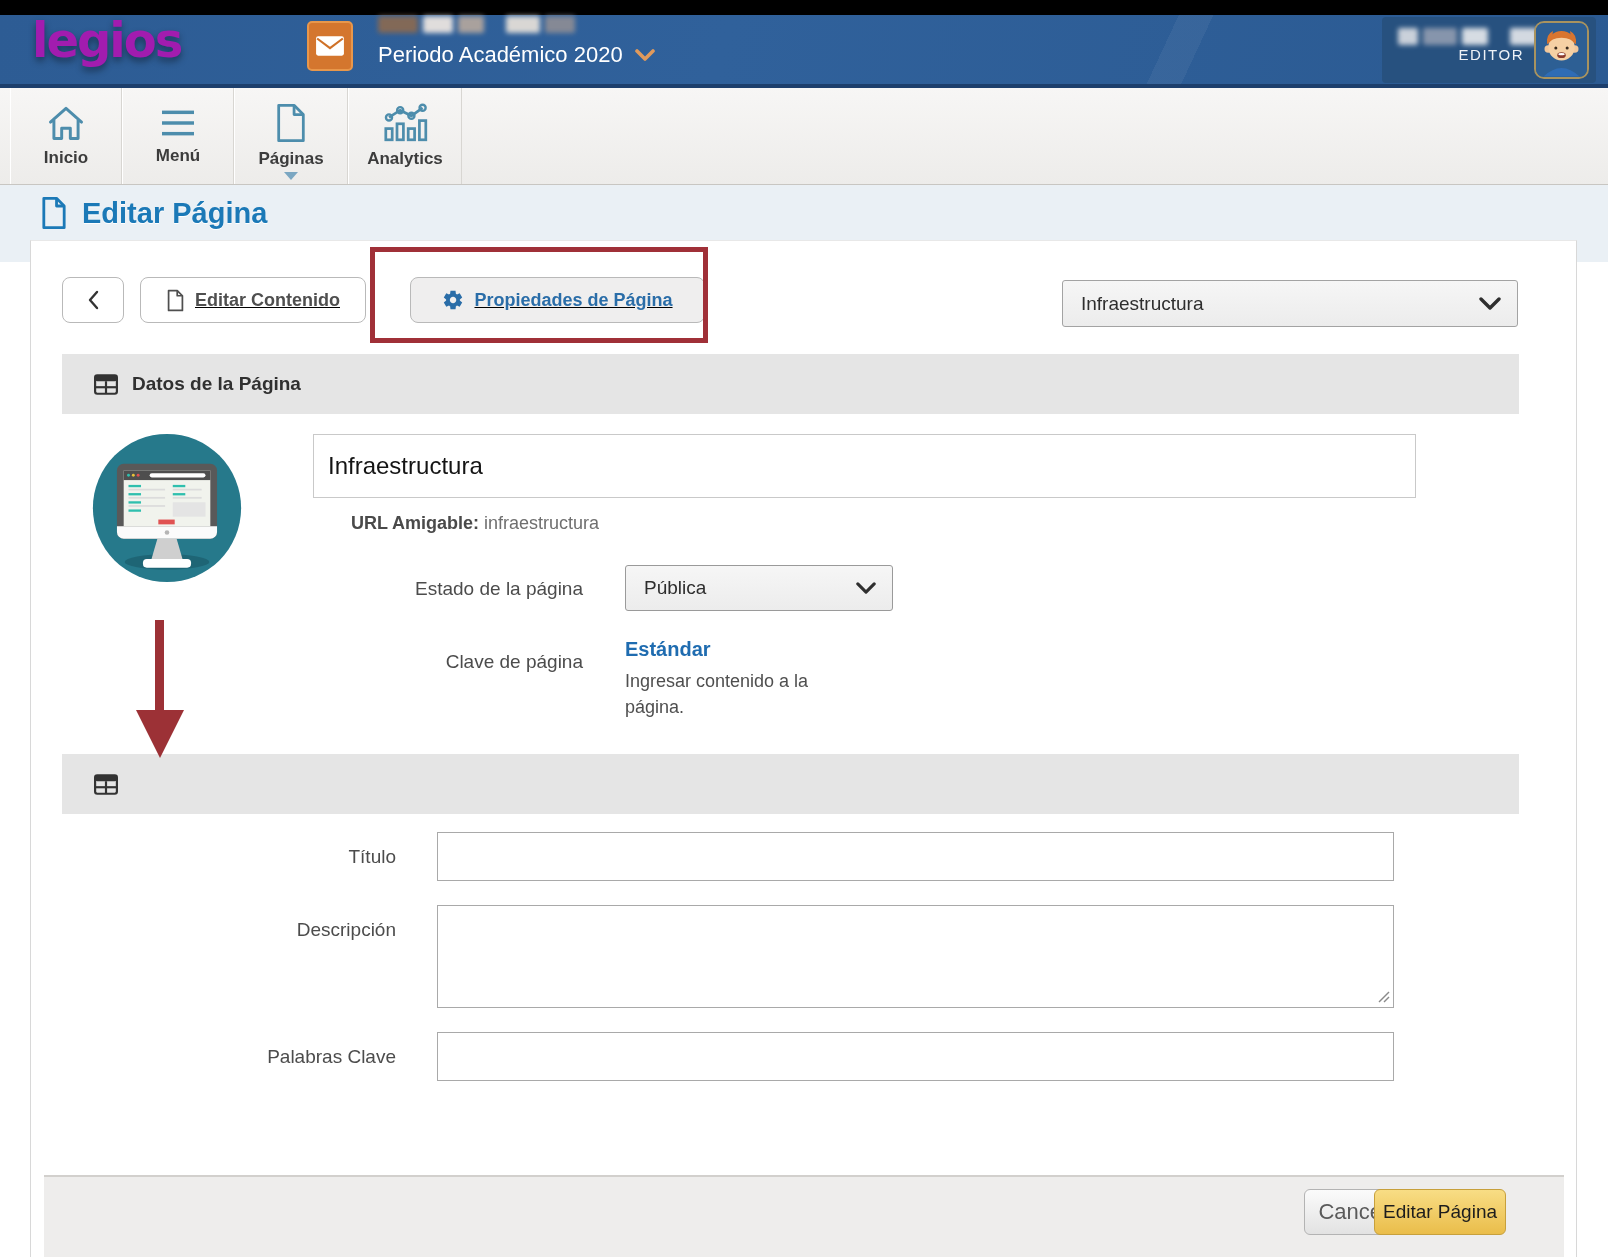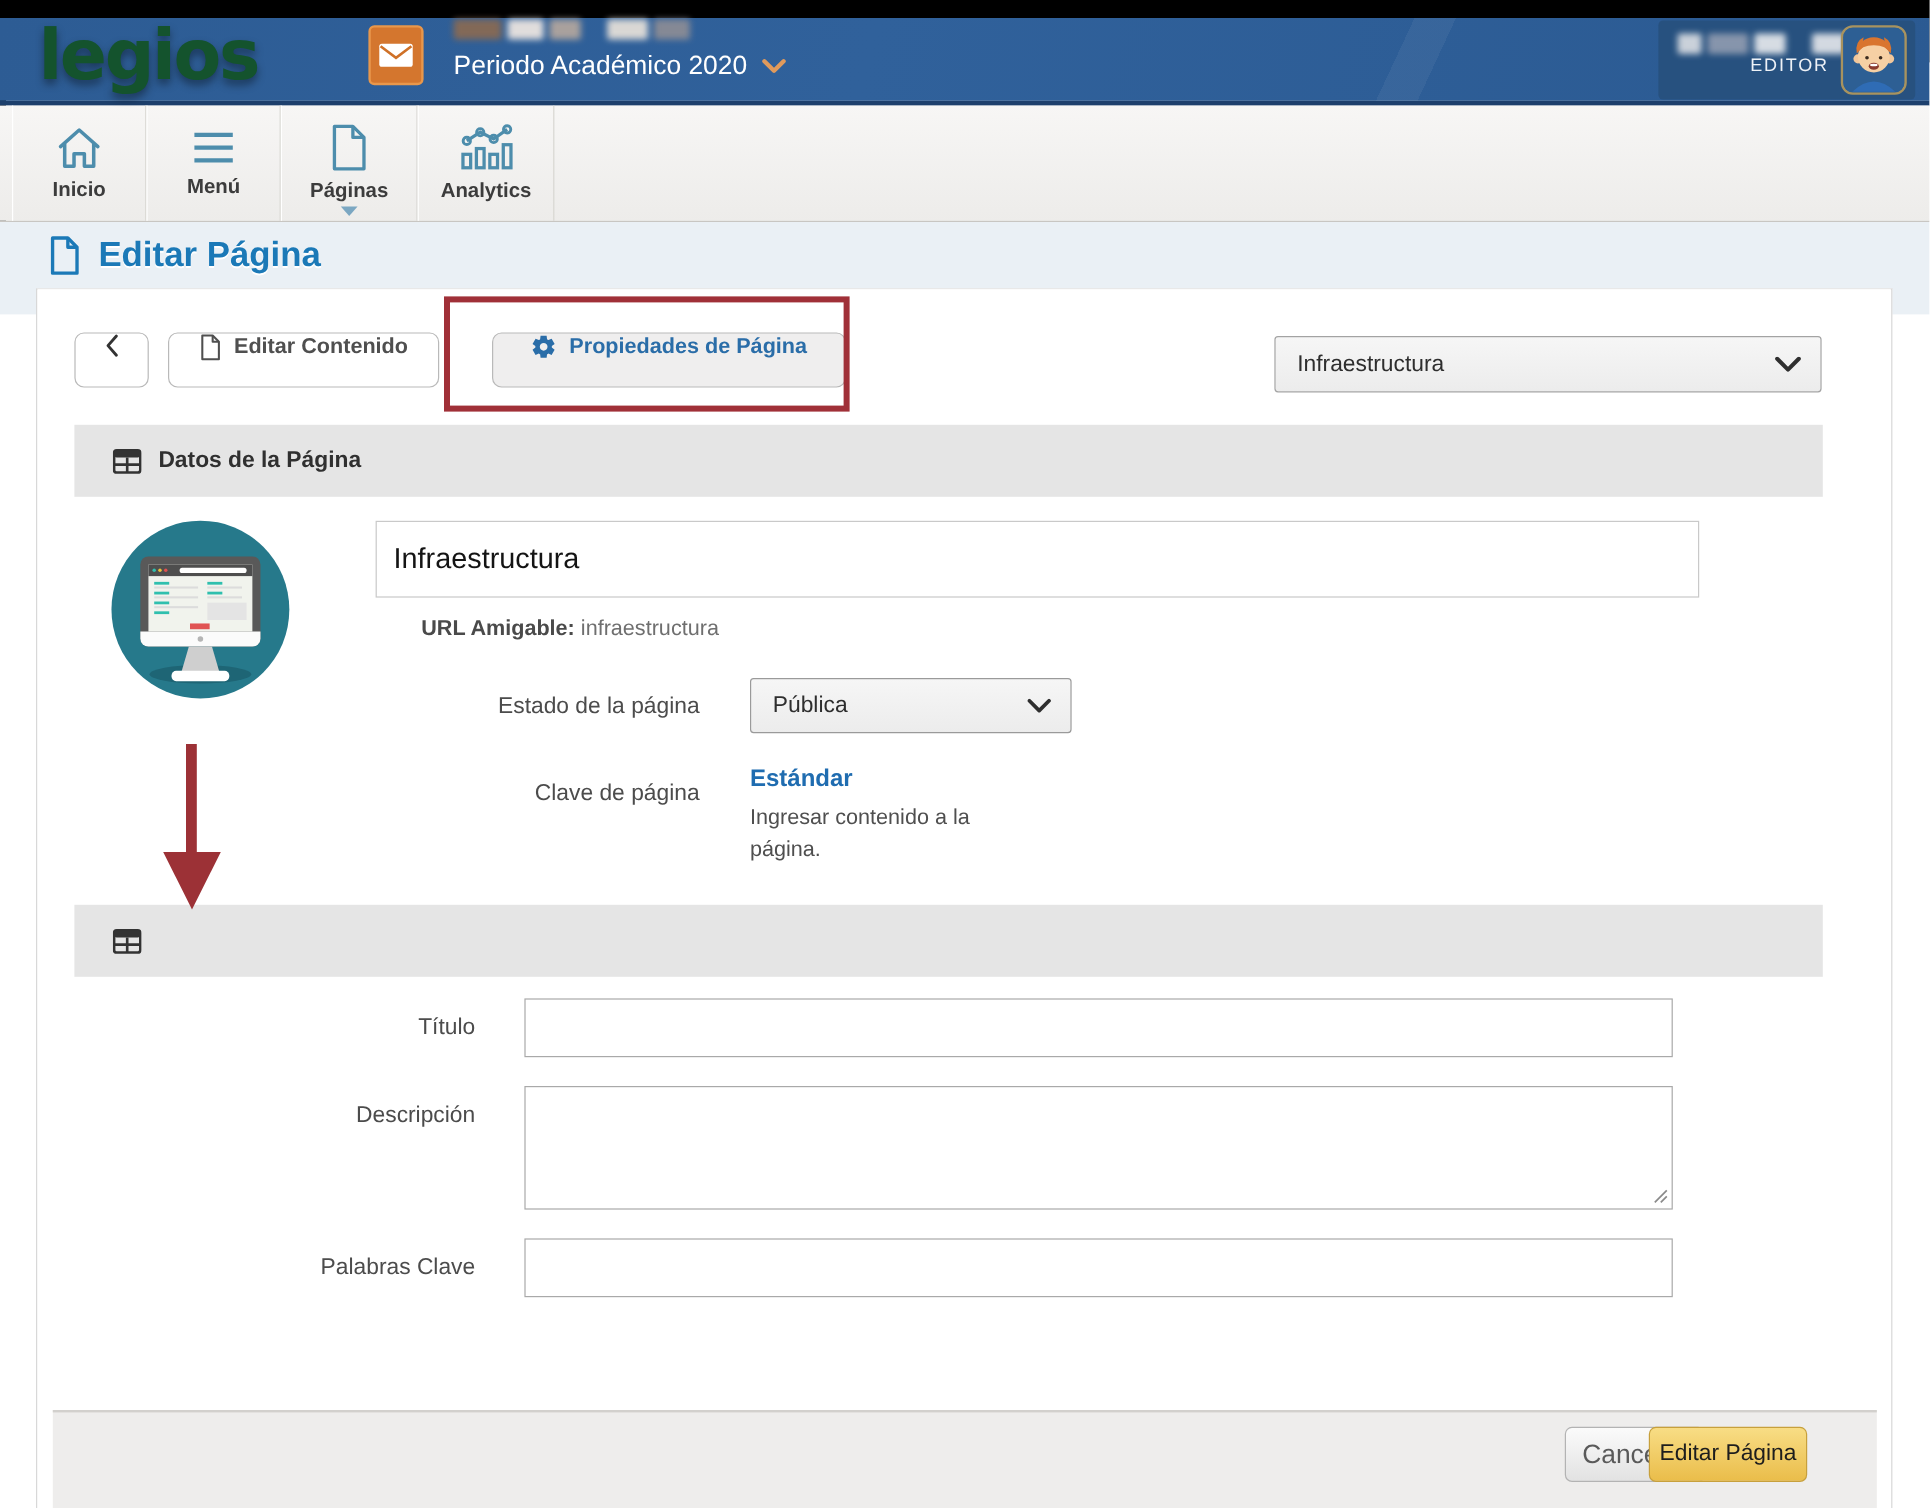--- a/index.html
+++ b/index.html
@@ -14,21 +14,21 @@
   .black-top{left:0;top:0;width:1608px;height:15px;background:#000;}
   .black-left{left:0;top:0;width:5px;height:200px;background:#000;}
   .black-right{right:0;top:0;width:7px;height:52px;background:#000;}
 
   
   .header{left:0;top:15px;width:1608px;height:73px;
     background:linear-gradient(105deg,#2d5c94 0%,#30619b 45%,#2b5a92 100%);
     border-bottom:4px solid #1d3f6c;box-sizing:border-box;}
   .header-streak{left:980px;top:15px;width:400px;height:69px;
     background:linear-gradient(115deg,transparent 46%,rgba(255,255,255,.05) 46%,rgba(255,255,255,.05) 54%,transparent 54%);}
-  .logo{left:32px;top:12px;font-size:58px;font-weight:bold;letter-spacing:-2px;color:#14532d;
+  .logo{left:32px;top:12px;font-size:48px;font-weight:bold;letter-spacing:-2px;color:#a21caf;
     text-shadow:0 4px 7px rgba(0,0,0,.4);z-index:4;font-family:"DejaVu Sans",sans-serif;}
   .mail-btn{left:307px;top:21px;width:46px;height:50px;background:#d4762e;border:2px solid #e8974b;
     border-radius:5px;box-sizing:border-box;display:flex;align-items:center;justify-content:center;cursor:pointer;}
   .redacted-row{display:flex;gap:5px;align-items:center;filter:blur(2.5px);opacity:.92;}
   .redacted-row span{height:17px;border-radius:2px;display:inline-block;}
   .period{left:378px;top:42px;display:flex;align-items:center;gap:12px;cursor:pointer;}
   .period-label{color:#ffffff;font-size:22px;}
   .userbox{left:1382px;top:17px;width:214px;height:66px;background:#27517f;border-radius:4px;}
   .editor-role{left:1382px;top:46px;width:142px;text-align:right;color:#eef2f7;font-size:15px;letter-spacing:1.5px;}
   .avatar{left:1534px;top:21px;width:55px;height:58px;border:2px solid #a8935f;border-radius:10px;
@@ -46,22 +46,22 @@
   
   .title-band{left:0;top:185px;width:1608px;height:77px;background:#eaf0f5;}
   .page-title-row{left:40px;top:196px;display:flex;align-items:center;gap:14px;}
   .page-title{font-size:29px;font-weight:bold;color:#1b79b7;text-shadow:0 1px 0 #fff;}
 
   
   .card{left:30px;top:240px;width:1547px;height:1017px;background:#fff;
     border-left:1px solid #d8d8d8;border-right:1px solid #d8d8d8;border-top:1px solid #e8e8e8;box-sizing:border-box;}
 
   
-  .btn{display:flex;justify-content:center;gap:10px;box-sizing:border-box;
-    border:1px solid #b9b9b9;border-radius:8px;background:#fff;cursor:pointer;}
+  .btn{display:flex;align-items:center;justify-content:center;gap:10px;box-sizing:border-box;
+    border:1px solid #b9b9b9;border-radius:8px;background:#fff;cursor:pointer;text-decoration:underline;}
   .btn-back{left:62px;top:277px;width:62px;height:46px;}
   .btn-edit-content{left:140px;top:277px;width:226px;height:46px;}
   .btn-props{left:410px;top:277px;width:295px;height:46px;background:#efeeee;}
   .btn-label{font-size:18px;font-weight:bold;color:#4f4f4f;}
   .btn-props .btn-label{color:#2a6da8;}
   .annotation-rect{left:370px;top:247px;width:338px;height:96px;border:5px solid #a03038;
     box-sizing:border-box;pointer-events:none;z-index:6;}
 
   .select{box-sizing:border-box;border:1px solid #a3a3a3;border-radius:3px;
     background:linear-gradient(#f6f6f6,#ececec);display:flex;align-items:center;cursor:pointer;}

